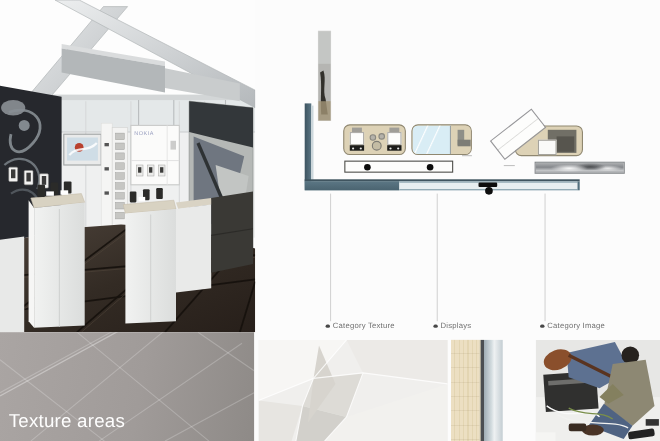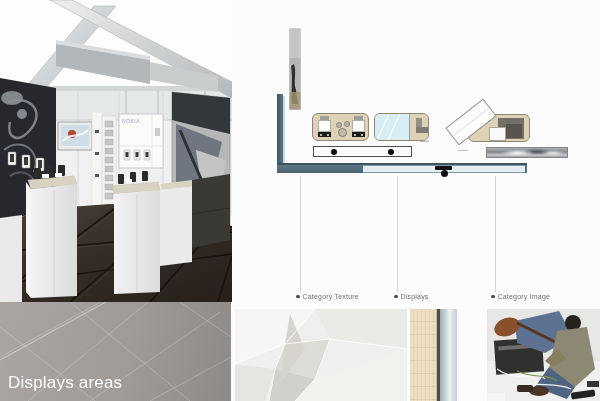--- a/index.html
+++ b/index.html
@@ -238,21 +238,21 @@
         <line x1="0" y1="55" x2="110" y2="-5"></line>
           <line x1="28" y1="99" x2="160" y2="-10"></line>
         <line x1="90" y1="99" x2="220" y2="10"></line>
           <line x1="150" y1="99" x2="231" y2="55"></line>
         <line x1="0" y1="25" x2="95" y2="99"></line>
           <line x1="70" y1="0" x2="190" y2="99"></line>
         <line x1="180" y1="0" x2="231" y2="35"></line>
       </g>
       <line x1="0" y1="58" x2="115" y2="-5" stroke="rgba(255,255,255,0.35)" stroke-width="1.2"></line>
     </svg>
-    <span class="slide-title">Displays areas</span>
+    <span class="slide-title">Texture areas</span>
   </div>
 
   <div class="abs photo-strip">
     <svg width="12" height="82" viewBox="0 0 12 82">
       <rect width="12" height="82" fill="#b5b5b2"></rect>
       <rect width="12" height="30" fill="#c4c6c4"></rect>
       <path d="M5,36 C8,44 4,54 7,62 L9,76 L3,76 C2,60 4,50 2,38 Z" fill="#32302b"></path>
       <rect y="64" width="12" height="18" fill="#a39577" opacity="0.8"></rect>
       <rect width="12" height="82" fill="none" stroke="#d8d8d6" stroke-width="0.8"></rect>
     </svg>

